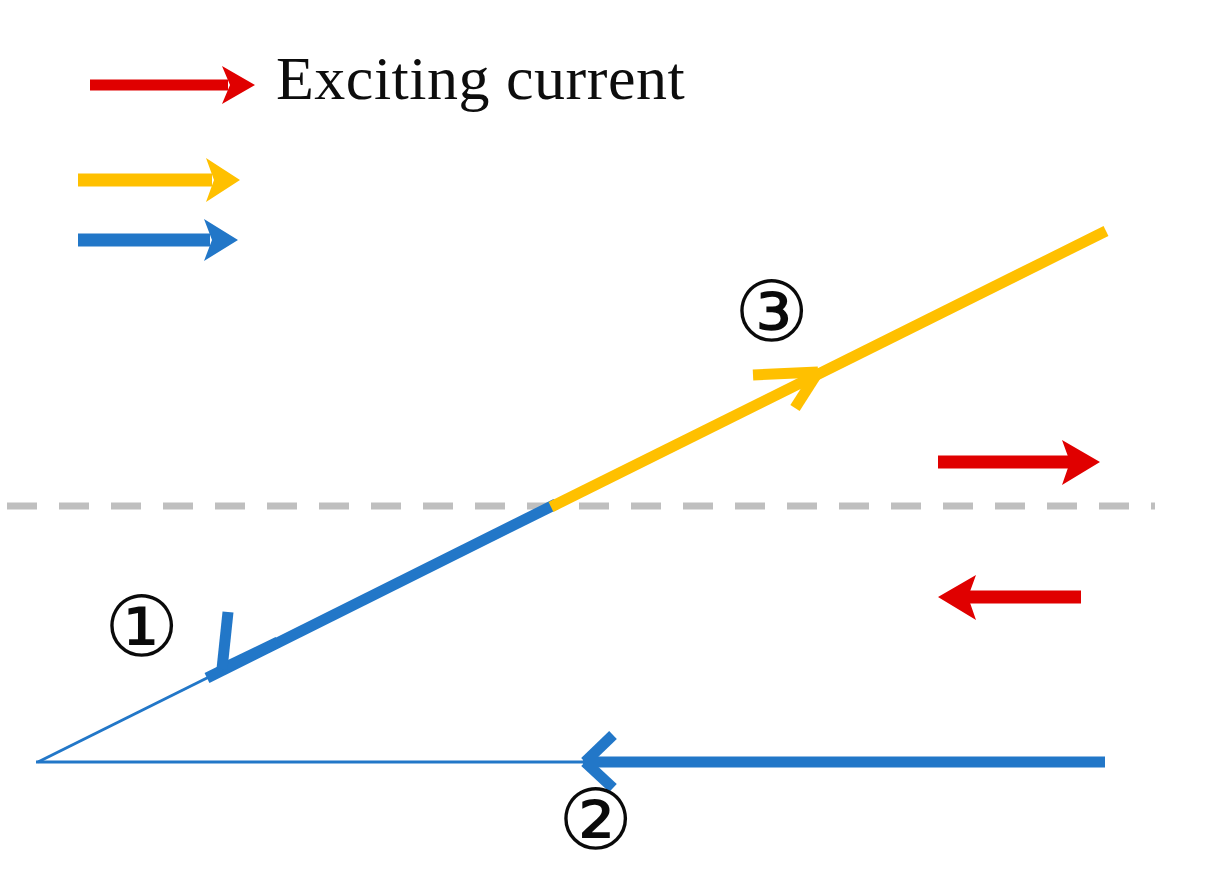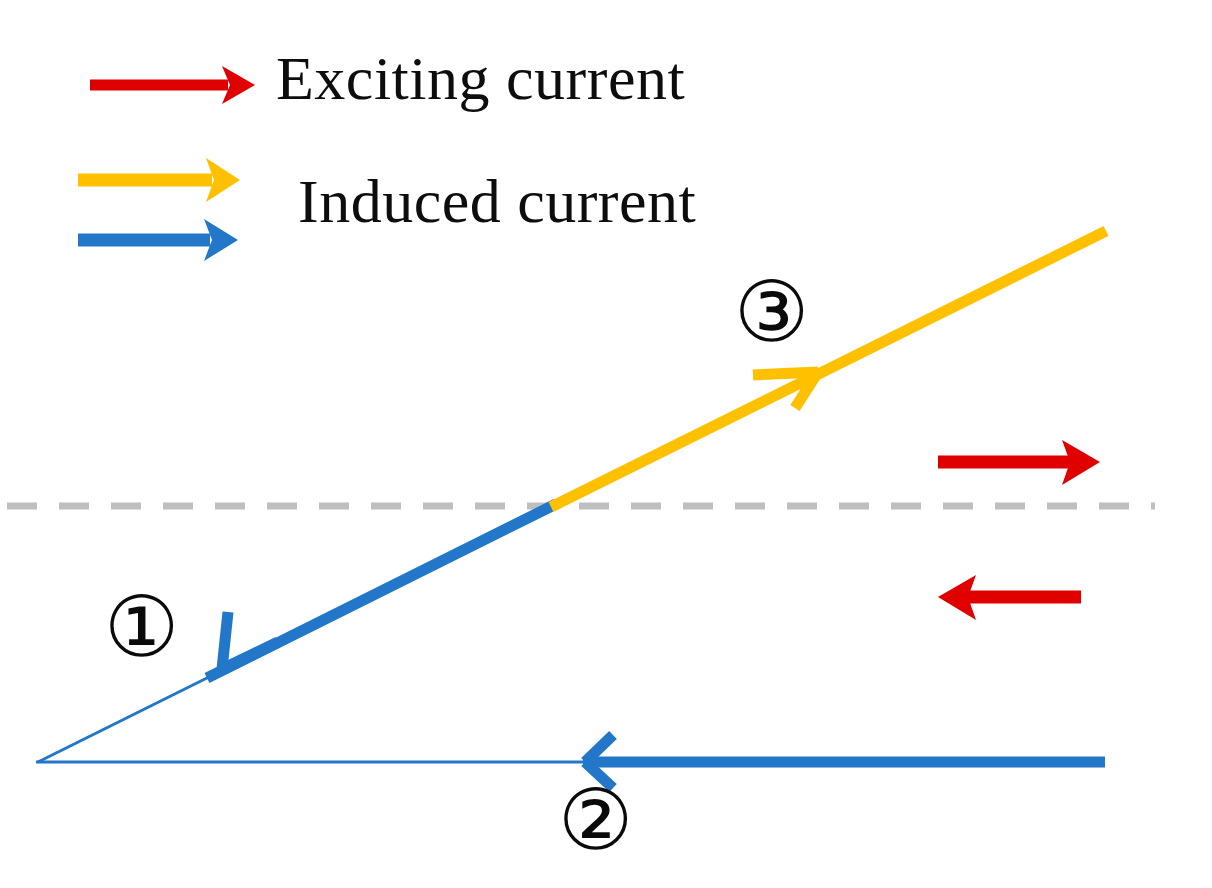--- a/index.html
+++ b/index.html
@@ -120,21 +120,20 @@
 
     <g>
       <line x1="1081" y1="597" x2="968" y2="597" stroke="#E00000" stroke-width="13" stroke-linecap="butt"></line>
       <polygon points="976,575 938,597 976,620 968,597" fill="#E00000"></polygon>
     </g>
 
   </svg>
 
   <div class="legend-label" id="legend-label-exciting">Exciting current</div>
 
-  <div class="legend-label" id="legend-label-induced">Induced current</div>
 
   <div class="circled-number" id="circled-number-1">①</div>
 
   <div class="circled-number" id="circled-number-2">②</div>
 
   <div class="circled-number" id="circled-number-3">③</div>
 
 </div>
 
 </body></html>

